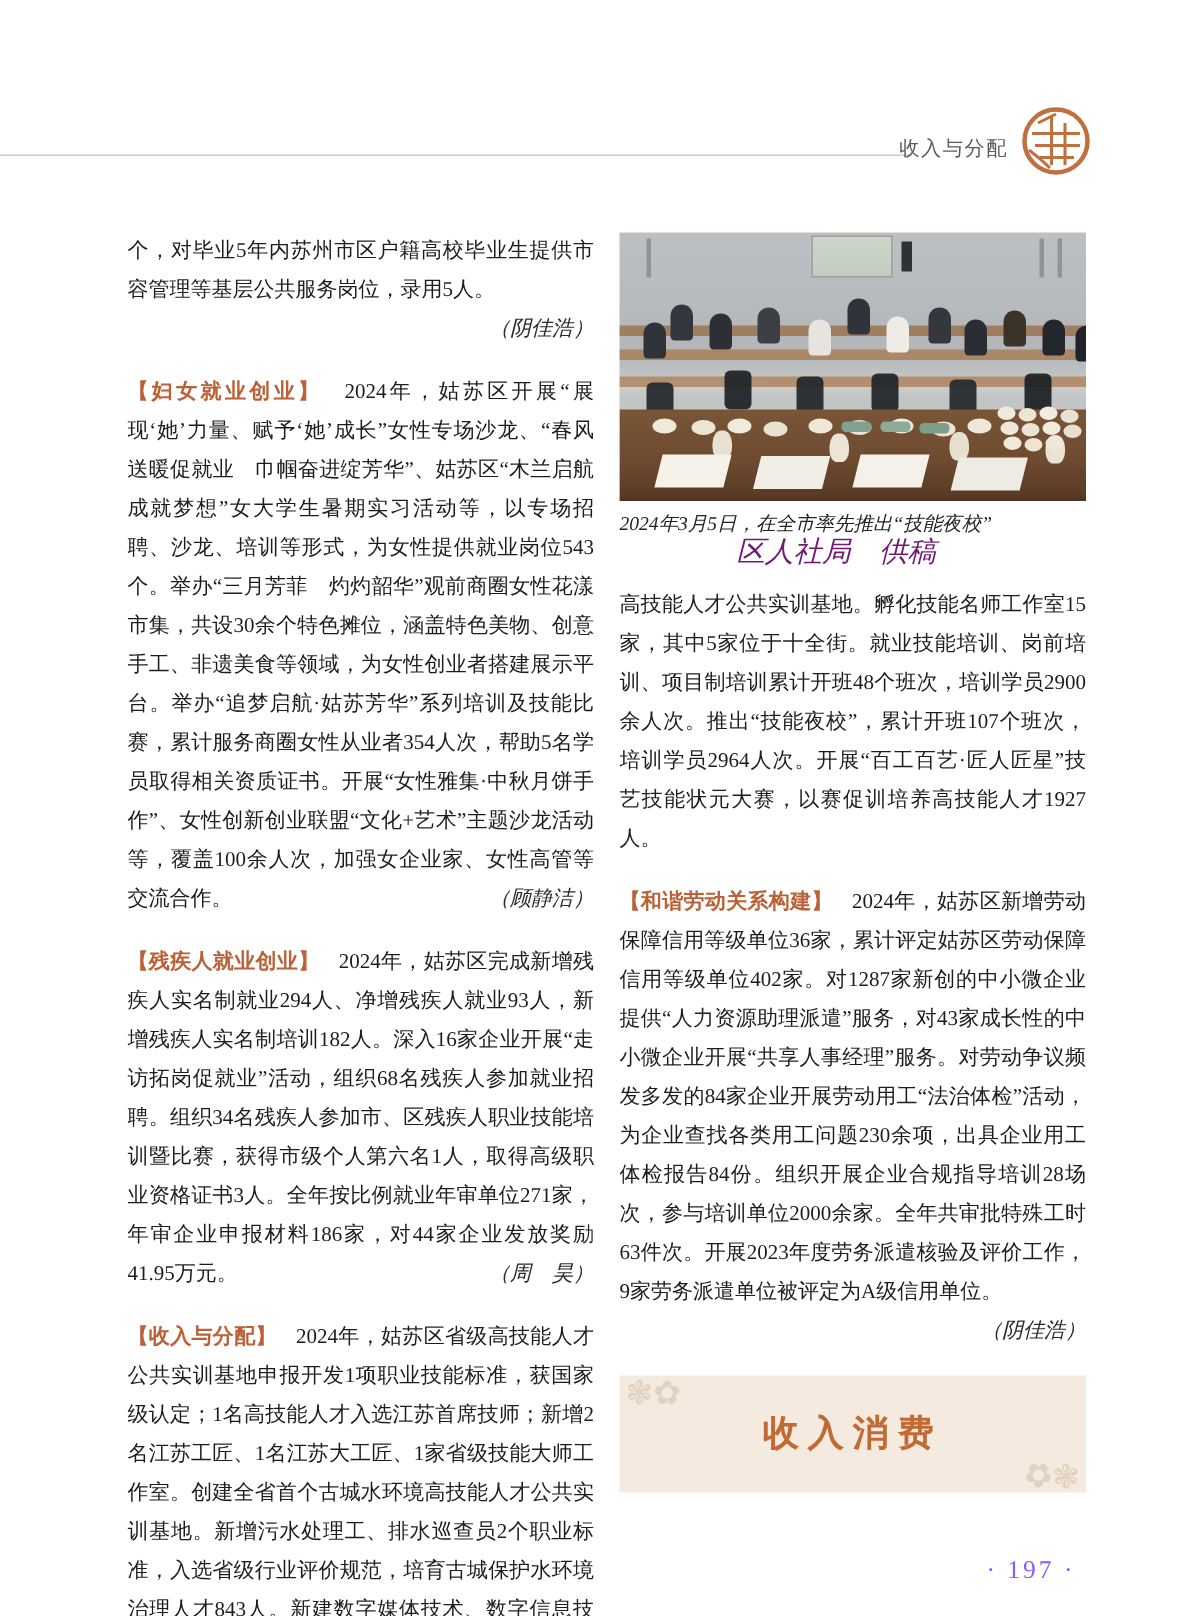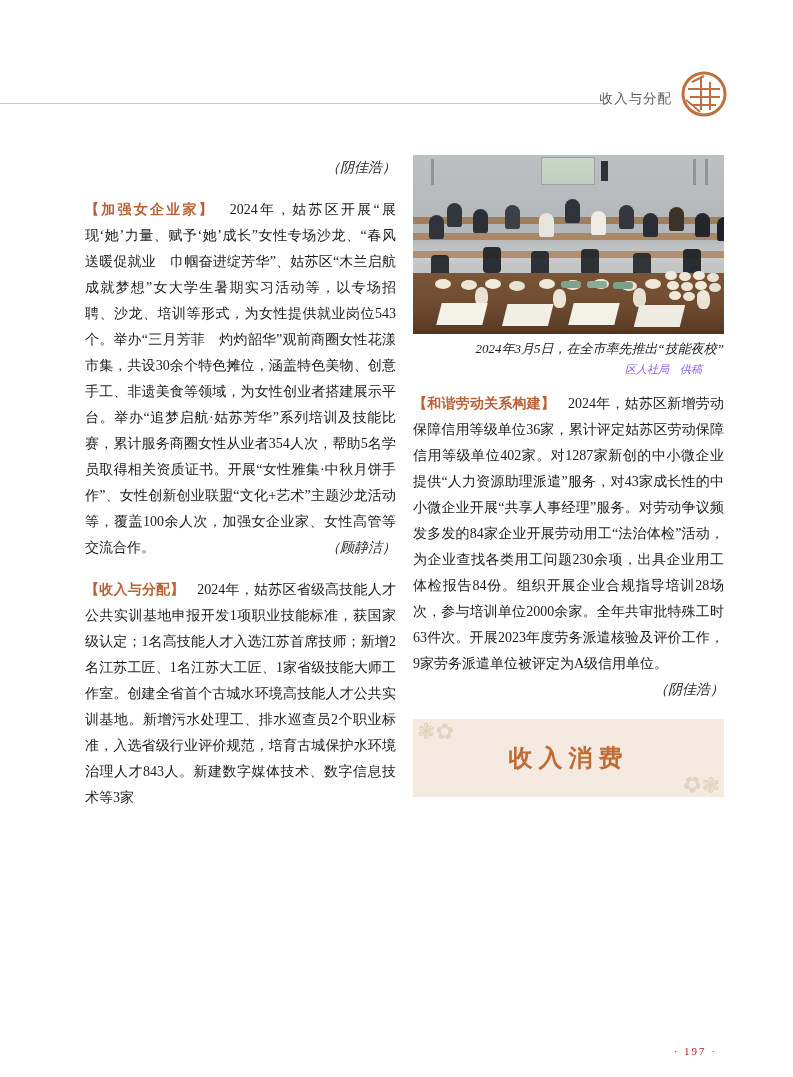--- a/index.html
+++ b/index.html
@@ -42,32 +42,32 @@
     box-shadow: 78px 2px 0 #ece5d5, 158px 1px 0 #e6dfcf, 222px 3px 0 #eae3d3; }
   .ph-green { position:absolute; width:20px; height:7px; border-radius:3px; background:#7fa18d; left:148px; top:126px;
     box-shadow: 26px 0 0 #8aab97, 52px 1px 0 #7c9e8a; }
   .ph-cups { position:absolute; width:12px; height:9px; border-radius:50%; background:#f0ead c; background:#f0eadc; left:252px; top:116px;
     box-shadow: 14px 1px 0 #ece5d6, 28px 0 0 #f2ecde, 42px 2px 0 #e9e2d3,
                 2px 10px 0 #efe8d9, 16px 11px 0 #ebe4d5, 30px 10px 0 #f1ebdc, 44px 12px 0 #e8e1d2,
                 4px 20px 0 #f0e9da, 18px 21px 0 #ece5d6, 32px 20px 0 #efe8d9; }
   .ph-paper { position:absolute; width:46px; height:22px; background:#f4f2e9; transform:skewX(-14deg); left:26px; top:148px;
     box-shadow: 66px 1px 0 #f1efe5, 132px 0 0 #f3f1e8, 198px 2px 0 #eeece2; }
   
-  .caption { margin-top:5px; font-size:13px; line-height:20px; font-style:italic; color:#222; text-align:right; }
-  .credit  { font-size:11px; line-height:20px; font-style:italic; color:#8b5cf6; text-align:right; padding-right:22px; margin-bottom:12px; }
+  .caption { margin-top:5px; font-size:13px; line-height:20px; font-style:italic; color:#222; text-align:left; }
+  .credit  { font-size:19px; line-height:20px; font-style:italic; color:#701a75; text-align:center; padding-right:22px; margin-bottom:12px; }
   
   .chapter-box { position:relative; margin:14px 0 16px 0; height:78px; background:#f4eadf; overflow:hidden;
                  display:flex; align-items:center; justify-content:center; }
   .chapter-title { font-family:"Liberation Sans","DejaVu Sans",sans-serif; font-size:24px; font-weight:bold;
                    color:#c26a33; letter-spacing:6px; }
   .flourish { position:absolute; color:#e2d3bf; font-size:22px; line-height:1; font-family:"DejaVu Sans",sans-serif; }
   .flourish.tl { left:4px; top:2px; }
   .flourish.br { right:4px; bottom:2px; transform:rotate(180deg); }
   
-  .page-number { position:absolute; right:76px; bottom:32px; font-size:11px; color:#b91c1c; letter-spacing:2px; }
+  .page-number { position:absolute; right:76px; bottom:32px; font-size:17px; color:#8b5cf6; letter-spacing:2px; }
 </style>
 </head>
 <body>
 
 <div class="page">
 
   <div class="header-rule"></div>
   <span class="running-title">收入与分配</span>
   <svg class="seal" viewBox="0 0 48 48">
     <circle cx="24" cy="24" r="21" fill="none" stroke="#c0703f" stroke-width="3"></circle>
@@ -80,29 +80,35 @@
       <path d="M12 12 L24 6"></path>
       <path d="M6 30 Q14 36 20 42"></path>
     </g>
   </svg>
 
   <div class="columns">
 
     <div class="col">
 
       <p class="para">
+        <span>个，对毕业5年内苏州市区户籍高校毕业生提供市容管理等基层公共服务岗位，录用5人。</span>
         <span class="author">（阴佳浩）</span>
       </p>
 
       <p class="para">
-        <span class="sec-title">【加强女企业家】</span>
+        <span class="sec-title">【妇女就业创业】</span>
         <span>2024年，姑苏区开展“展现‘她’力量、赋予‘她’成长”女性专场沙龙、“春风送暖促就业　巾帼奋进绽芳华”、姑苏区“木兰启航　成就梦想”女大学生暑期实习活动等，以专场招聘、沙龙、培训等形式，为女性提供就业岗位543个。举办“三月芳菲　灼灼韶华”观前商圈女性花漾市集，共设30余个特色摊位，涵盖特色美物、创意手工、非遗美食等领域，为女性创业者搭建展示平台。举办“追梦启航·姑苏芳华”系列培训及技能比赛，累计服务商圈女性从业者354人次，帮助5名学员取得相关资质证书。开展“女性雅集·中秋月饼手作”、女性创新创业联盟“文化+艺术”主题沙龙活动等，覆盖100余人次，加强女企业家、女性高管等交流合作。</span>
         <span class="author">（顾静洁）</span>
       </p>
 
+      <p class="para">
+        <span class="sec-title">【残疾人就业创业】</span>
+        <span>2024年，姑苏区完成新增残疾人实名制就业294人、净增残疾人就业93人，新增残疾人实名制培训182人。深入16家企业开展“走访拓岗促就业”活动，组织68名残疾人参加就业招聘。组织34名残疾人参加市、区残疾人职业技能培训暨比赛，获得市级个人第六名1人，取得高级职业资格证书3人。全年按比例就业年审单位271家，年审企业申报材料186家，对44家企业发放奖励41.95万元。</span>
+        <span class="author">（周　昊）</span>
+      </p>
 
       <p class="para">
         <span class="sec-title">【收入与分配】</span>
         <span>2024年，姑苏区省级高技能人才公共实训基地申报开发1项职业技能标准，获国家级认定；1名高技能人才入选江苏首席技师；新增2名江苏工匠、1名江苏大工匠、1家省级技能大师工作室。创建全省首个古城水环境高技能人才公共实训基地。新增污水处理工、排水巡查员2个职业标准，入选省级行业评价规范，培育古城保护水环境治理人才843人。新建数字媒体技术、数字信息技术等3家</span>
       </p>
 
     </div>
 
     <div class="col">
 
@@ -116,20 +122,23 @@
         <div class="ph-table"></div>
         <div class="ph-item"></div>
         <div class="ph-vase"></div>
         <div class="ph-green"></div>
         <div class="ph-cups"></div>
         <div class="ph-paper"></div>
       </div>
       <div class="caption">2024年3月5日，在全市率先推出“技能夜校”</div>
       <div class="credit">区人社局　供稿</div>
 
+      <p class="para">
+        <span>高技能人才公共实训基地。孵化技能名师工作室15家，其中5家位于十全街。就业技能培训、岗前培训、项目制培训累计开班48个班次，培训学员2900余人次。推出“技能夜校”，累计开班107个班次，培训学员2964人次。开展“百工百艺·匠人匠星”技艺技能状元大赛，以赛促训培养高技能人才1927人。</span>
+      </p>
 
       <p class="para">
         <span class="sec-title">【和谐劳动关系构建】</span>
         <span>2024年，姑苏区新增劳动保障信用等级单位36家，累计评定姑苏区劳动保障信用等级单位402家。对1287家新创的中小微企业提供“人力资源助理派遣”服务，对43家成长性的中小微企业开展“共享人事经理”服务。对劳动争议频发多发的84家企业开展劳动用工“法治体检”活动，为企业查找各类用工问题230余项，出具企业用工体检报告84份。组织开展企业合规指导培训28场次，参与培训单位2000余家。全年共审批特殊工时63件次。开展2023年度劳务派遣核验及评价工作，9家劳务派遣单位被评定为A级信用单位。</span>
         <span class="author">（阴佳浩）</span>
       </p>
 
       <div class="chapter-box">
         <span class="flourish tl">❃✿</span>
         <span class="chapter-title">收入消费</span>

